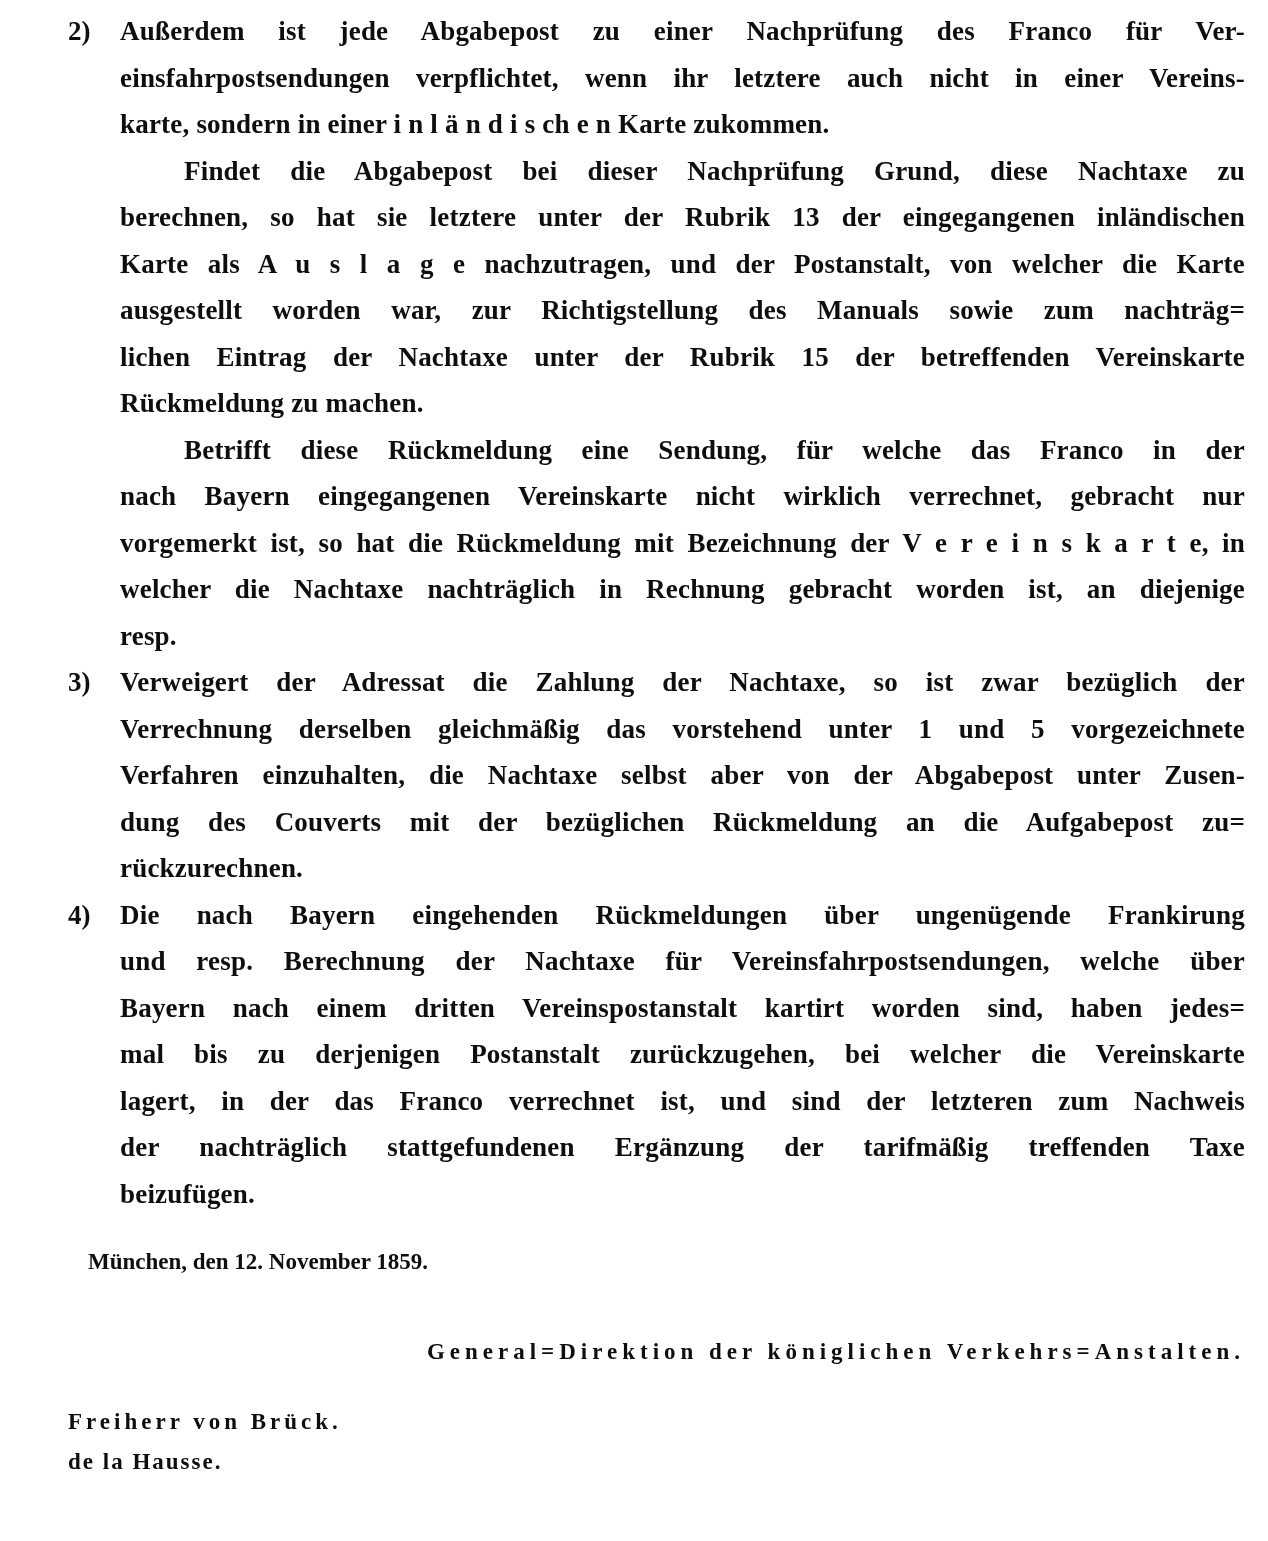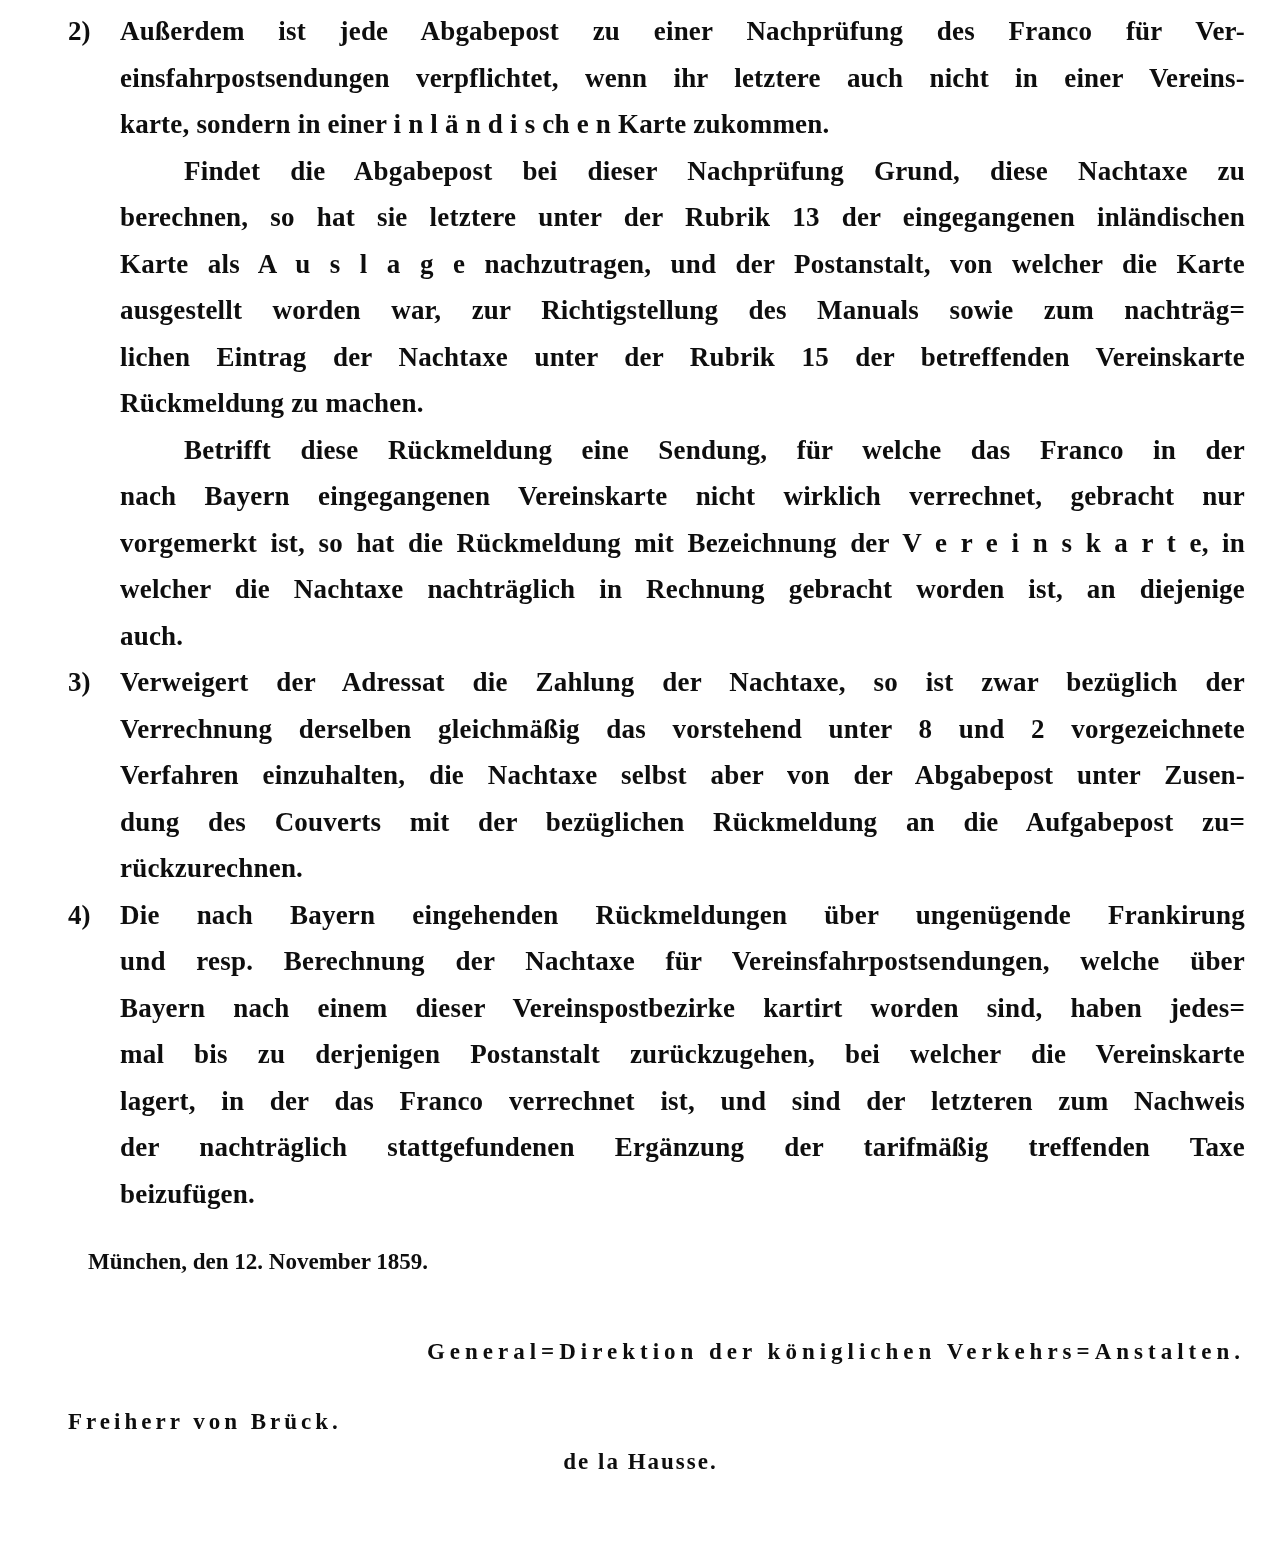--- a/index.html
+++ b/index.html
@@ -26,21 +26,21 @@
     font-size: 27px;
     line-height: 46.5px;
     letter-spacing: 0.2px;
   }
   .just { text-align: justify; text-align-last: justify; text-justify: inter-word; font-family: Liberation Serif, serif; }
   .indent { text-indent: 64px; }
   .footer-line { font-size: 23px; line-height: 40px; }
   .dateline { margin-top: 25px; margin-left: 20px; }
   .authority { margin-top: 50px; text-align: right; letter-spacing: 5px; }
   .signature { margin-top: 30px; letter-spacing: 4px; }
-  .countersignature { margin-top: 0px; text-align: center; margin-right: 32px; letter-spacing: 2px; }
+  .countersignature { margin-top: 0px; text-align: left; margin-right: 32px; letter-spacing: 2px; }
 </style>
 </head>
 <body>
 
 <div class="page">
 
   <div class="item">
     <span class="marker">2)</span>
     <div>
       <div class="line just">Außerdem ist jede Abgabepost zu einer Nachprüfung des Franco für Ver-</div>
@@ -53,41 +53,41 @@
       <div class="line just">Karte als A u s l a g e nachzutragen, und der Postanstalt, von welcher die Karte</div>
       <div class="line just">ausgestellt worden war, zur Richtigstellung des Manuals sowie zum nachträg=</div>
       <div class="line just">lichen Eintrag der Nachtaxe unter der Rubrik 15 der betreffenden Vereinskarte</div>
       <div class="line">Rückmeldung zu machen.</div>
     </div>
     <div>
       <div class="line just indent">Betrifft diese Rückmeldung eine Sendung, für welche das Franco in der</div>
       <div class="line just">nach Bayern eingegangenen Vereinskarte nicht wirklich verrechnet, gebracht nur</div>
       <div class="line just">vorgemerkt ist, so hat die Rückmeldung mit Bezeichnung der V e r e i n s k a r t e, in</div>
       <div class="line just">welcher die Nachtaxe nachträglich in Rechnung gebracht worden ist, an diejenige</div>
-      <div class="line">auch.</div>
+      <div class="line">resp.</div>
     </div>
   </div>
 
   <div class="item">
     <span class="marker">3)</span>
     <div>
       <div class="line just">Verweigert der Adressat die Zahlung der Nachtaxe, so ist zwar bezüglich der</div>
-      <div class="line just">Verrechnung derselben gleichmäßig das vorstehend unter 8 und 2 vorgezeichnete</div>
+      <div class="line just">Verrechnung derselben gleichmäßig das vorstehend unter 1 und 5 vorgezeichnete</div>
       <div class="line just">Verfahren einzuhalten, die Nachtaxe selbst aber von der Abgabepost unter Zusen-</div>
       <div class="line just">dung des Couverts mit der bezüglichen Rückmeldung an die Aufgabepost zu=</div>
       <div class="line">rückzurechnen.</div>
     </div>
   </div>
 
   <div class="item">
     <span class="marker">4)</span>
     <div>
       <div class="line just">Die nach Bayern eingehenden Rückmeldungen über ungenügende Frankirung</div>
       <div class="line just">und resp. Berechnung der Nachtaxe für Vereinsfahrpostsendungen, welche über</div>
-      <div class="line just">Bayern nach einem dieser Vereinspostbezirke kartirt worden sind, haben jedes=</div>
+      <div class="line just">Bayern nach einem dritten Vereinspostanstalt kartirt worden sind, haben jedes=</div>
       <div class="line just">mal bis zu derjenigen Postanstalt zurückzugehen, bei welcher die Vereinskarte</div>
       <div class="line just">lagert, in der das Franco verrechnet ist, und sind der letzteren zum Nachweis</div>
       <div class="line just">der nachträglich stattgefundenen Ergänzung der tarifmäßig treffenden Taxe</div>
       <div class="line">beizufügen.</div>
     </div>
   </div>
 
   <div class="footer-line dateline">München, den 12. November 1859.</div>
   <div class="footer-line authority">General=Direktion der königlichen Verkehrs=Anstalten.</div>
   <div class="footer-line signature">Freiherr von Brück.</div>

